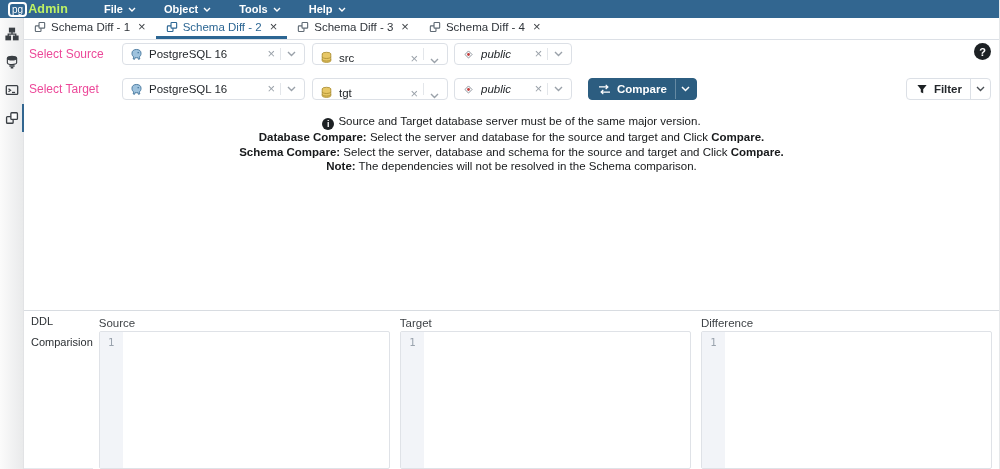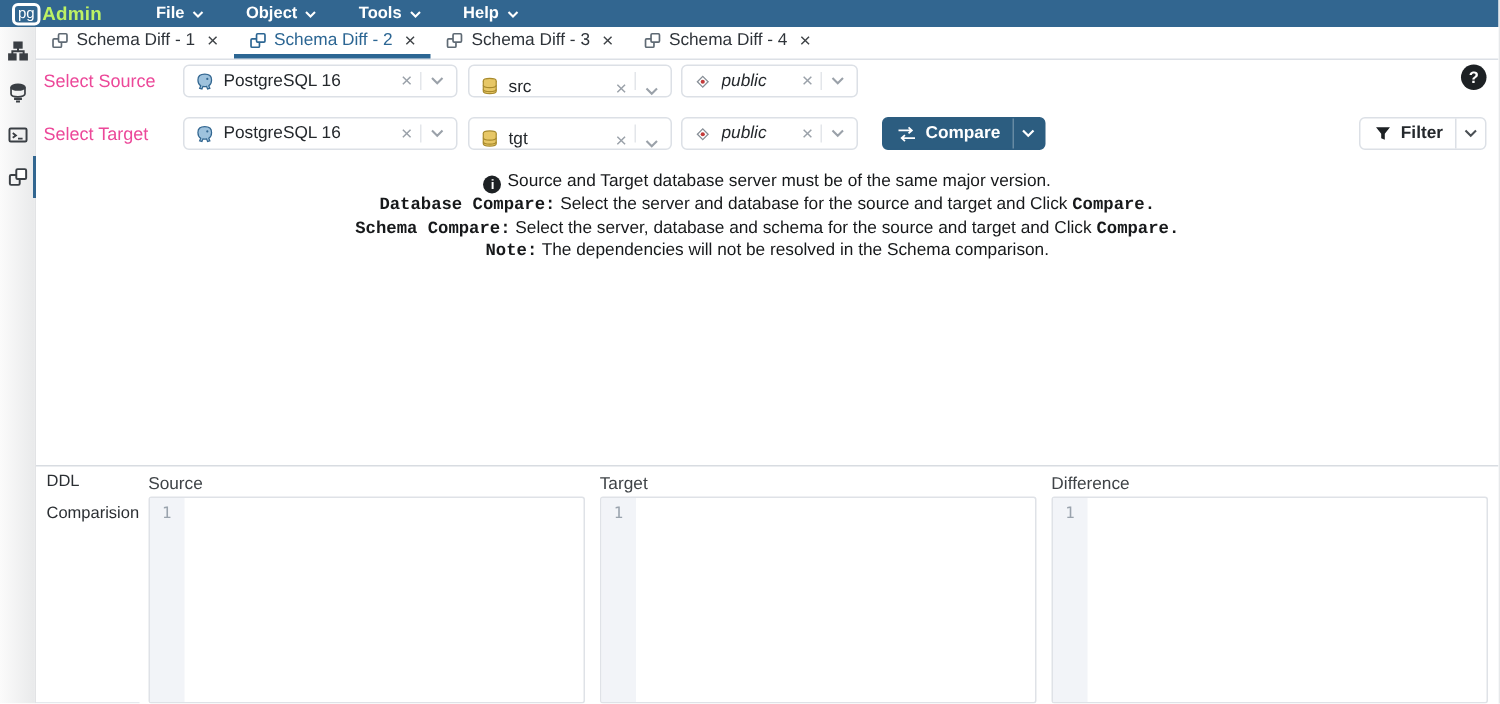--- a/index.html
+++ b/index.html
@@ -58,21 +58,21 @@
   .btn-filter .main { display:flex; align-items:center; gap:6px; padding:0 8px 0 9px; font-weight:600;}
   .btn-filter .caret-part { display:flex; align-items:center; padding:0 5px; border-left:1px solid #dce0e6; height:100%; }
 
   .help-btn { position:absolute; top:3px; right:8px; width:17px; height:17px; border-radius:50%;
     background:#1d2124; color:#fff; font-size:11px; font-weight:bold; display:flex; align-items:center; justify-content:center; cursor:pointer; }
 
   
   .info-block { margin-top:14px; text-align:center; font-size:11.5px; line-height:14.5px; color:#17191b; }
   .info-icon { display:inline-flex; width:12px; height:12px; border-radius:50%; background:#1d2124; color:#fff;
     font-size:9px; font-weight:bold; align-items:center; justify-content:center; vertical-align:-2px; margin-right:4px; font-style:normal; }
-  .info-block b { font-weight:bold;font-family:Liberation Mono, monospace; }
+  .info-block b { font-weight:bold; }
 
   
   .ddl { flex:1; display:flex; border-top:1px solid #d8dce1; background:#fff; min-height:0; }
   .ddl-header { flex:0 0 22px; line-height:21px; padding-left:7px; font-size:11px; color:#2b2f33; border-bottom:1px solid #e6e9ed; }
   .ddl-body { flex:1; display:flex; gap:10px; padding:0 7px 0 6px; min-height:0; }
   .ddl-col { flex:1; display:flex; flex-direction:column; min-width:0; }
   .ddl-col-label { flex:0 0 20px; font-size:11.5px; color:#3f4347; display:flex; align-items:center; padding-top:3px; }
   .editor { flex:1; border:1px solid #dfe2e7; border-radius:2px; display:flex; background:#fff; min-height:0; }
   .gutter { width:23px; background:#f2f4f8; font-family:"DejaVu Sans Mono", monospace; font-size:10.5px; color:#9aa3ad; text-align:center; padding-top:4px; }
   .editor-text { flex:1; }

